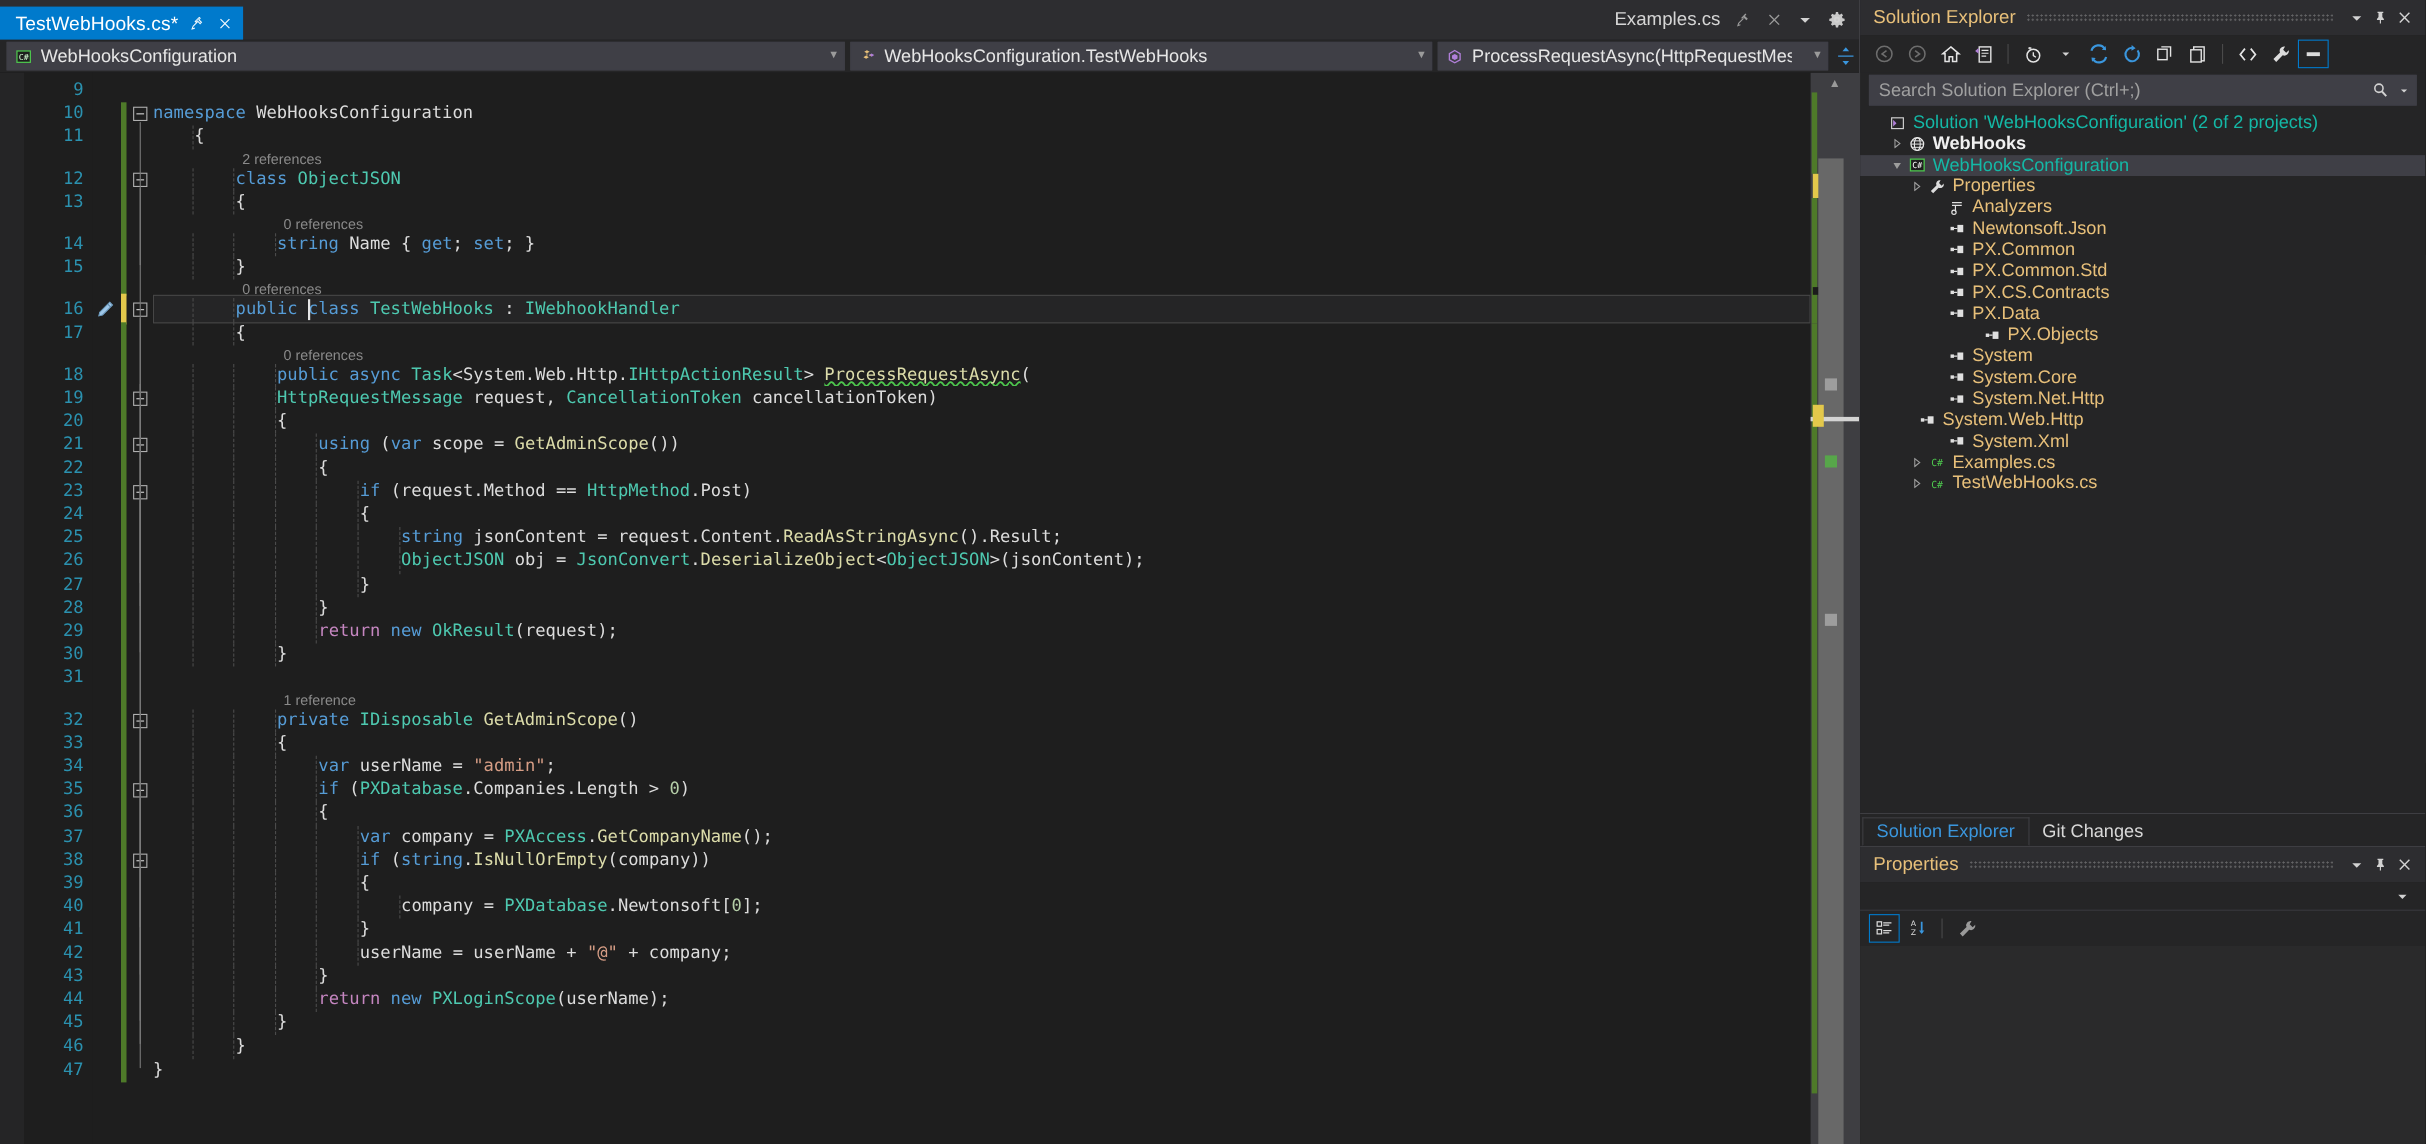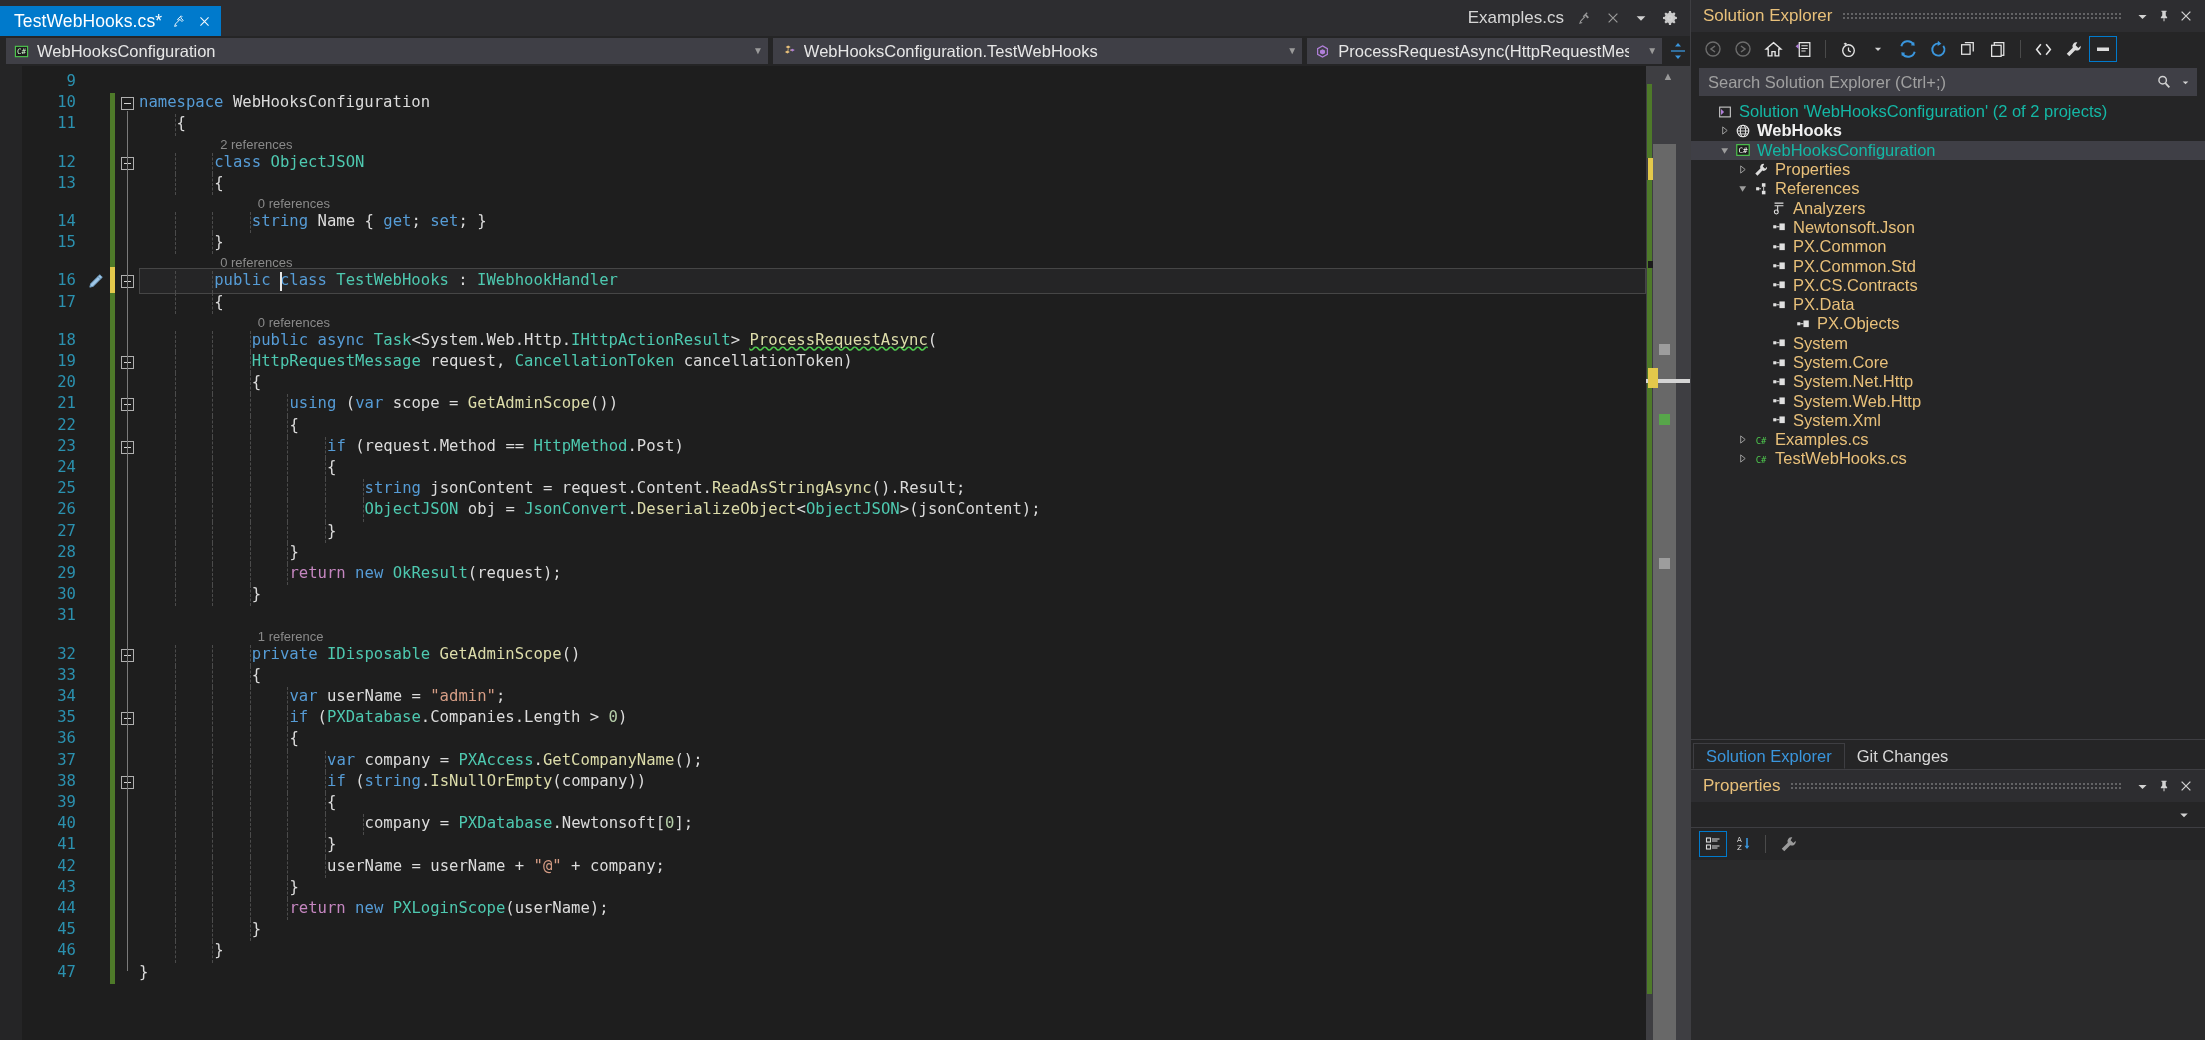--- a/index.html
+++ b/index.html
@@ -650,36 +650,20 @@
               <path d="M3 1 L8 5 L3 9 Z" fill="none" stroke="#9d9d9d" stroke-width="1.1"></path>
             </svg>
           </span>
           <span class="ico">
             <svg width="16" height="16" viewBox="0 0 18 18">
               <path d="M12.6 2.2 a3.8 3.8 0 0 0-4.3 5.2 L2.6 13 l2.4 2.4 5.6-5.7 a3.8 3.8 0 0 0 5.2-4.3 L13.6 7.6 L11 5 Z" fill="#dcdcdc"></path>
             </svg>
           </span>
           <span class="lbl">Properties</span>
         </div>
-        <div class="trow" style="padding-left: 42px;">
-          <span class="exp">
-            <svg width="9" height="9" viewBox="0 0 10 10">
-              <path d="M1.5 2.5 L9 2.5 L5 8.5 Z" fill="#9d9d9d"></path>
-            </svg>
-          </span>
-          <span class="ico">
-            <svg width="16" height="16" viewBox="0 0 18 18">
-              <rect x="10" y="2.5" width="4" height="4" fill="#e0e0e0"></rect>
-              <rect x="10" y="11" width="4" height="4" fill="#e0e0e0"></rect>
-              <rect x="3.5" y="7" width="3.5" height="3.5" fill="#e0e0e0"></rect>
-              <path d="M7 8.7 H9 M12 6.5 V11" stroke="#e0e0e0" stroke-width="1"></path>
-            </svg>
-          </span>
-          <span class="lbl">References</span>
-        </div>
         <div class="trow" style="padding-left: 60px;">
           <span class="exp"></span>
           <span class="ico">
             <svg width="16" height="16" viewBox="0 0 18 18">
               <path d="M4 3.5 H14 M4 6.5 H14" stroke="#e0e0e0" stroke-width="1.3"></path>
               <path d="M7.5 6.5 L7.5 13" stroke="#e0e0e0" stroke-width="1.2"></path>
               <circle cx="6" cy="13.5" r="2.2" fill="none" stroke="#e0e0e0" stroke-width="1.2"></circle>
             </svg>
           </span>
           <span class="lbl">Analyzers</span>
@@ -732,21 +716,21 @@
           <span class="exp"></span>
           <span class="ico">
             <svg width="16" height="16" viewBox="0 0 18 18">
               <rect x="2.5" y="7" width="3.5" height="3.5" fill="#e0e0e0"></rect>
               <rect x="9.5" y="5" width="6" height="7.5" fill="#e0e0e0"></rect>
               <path d="M6 8.7 H9.5" stroke="#e0e0e0" stroke-width="1.2"></path>
             </svg>
           </span>
           <span class="lbl">PX.Data</span>
         </div>
-        <div class="trow" style="padding-left: 48px; margin-left: 36px;">
+        <div class="trow" style="padding-left: 92px;">
           <span class="exp"></span>
           <span class="ico">
             <svg width="16" height="16" viewBox="0 0 18 18">
               <rect x="2.5" y="7" width="3.5" height="3.5" fill="#e0e0e0"></rect>
               <rect x="9.5" y="5" width="6" height="7.5" fill="#e0e0e0"></rect>
               <path d="M6 8.7 H9.5" stroke="#e0e0e0" stroke-width="1.2"></path>
             </svg>
           </span>
           <span class="lbl">PX.Objects</span>
         </div>
@@ -776,21 +760,21 @@
           <span class="exp"></span>
           <span class="ico">
             <svg width="16" height="16" viewBox="0 0 18 18">
               <rect x="2.5" y="7" width="3.5" height="3.5" fill="#e0e0e0"></rect>
               <rect x="9.5" y="5" width="6" height="7.5" fill="#e0e0e0"></rect>
               <path d="M6 8.7 H9.5" stroke="#e0e0e0" stroke-width="1.2"></path>
             </svg>
           </span>
           <span class="lbl">System.Net.Http</span>
         </div>
-        <div class="trow" style="padding-left: 60px;">
+        <div class="trow" style="padding-left: 33px;">
           <span class="exp"></span>
           <span class="ico">
             <svg width="16" height="16" viewBox="0 0 18 18">
               <rect x="2.5" y="7" width="3.5" height="3.5" fill="#e0e0e0"></rect>
               <rect x="9.5" y="5" width="6" height="7.5" fill="#e0e0e0"></rect>
               <path d="M6 8.7 H9.5" stroke="#e0e0e0" stroke-width="1.2"></path>
             </svg>
           </span>
           <span class="lbl">System.Web.Http</span>
         </div>

